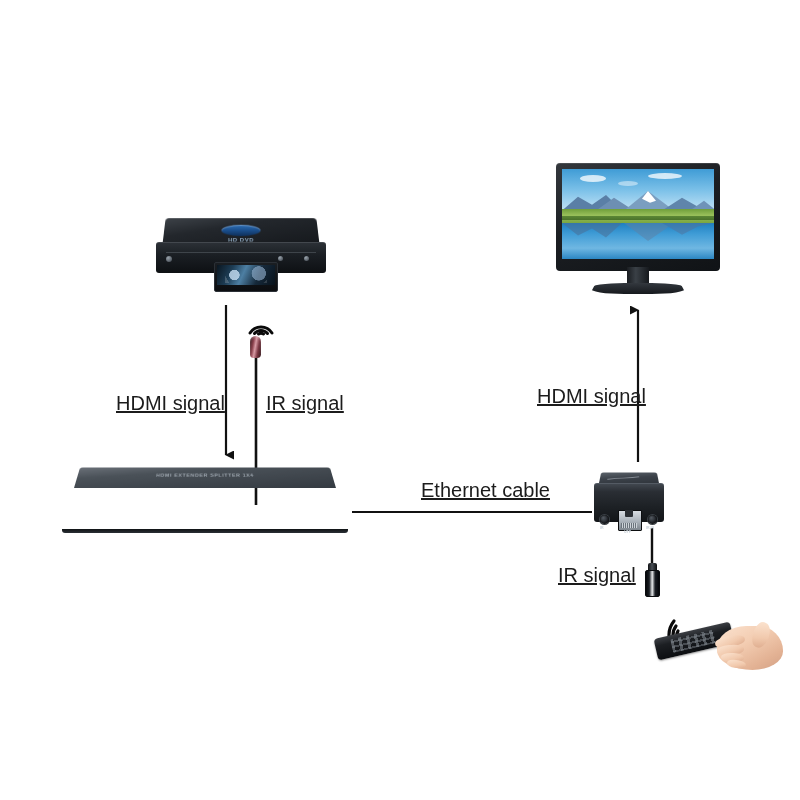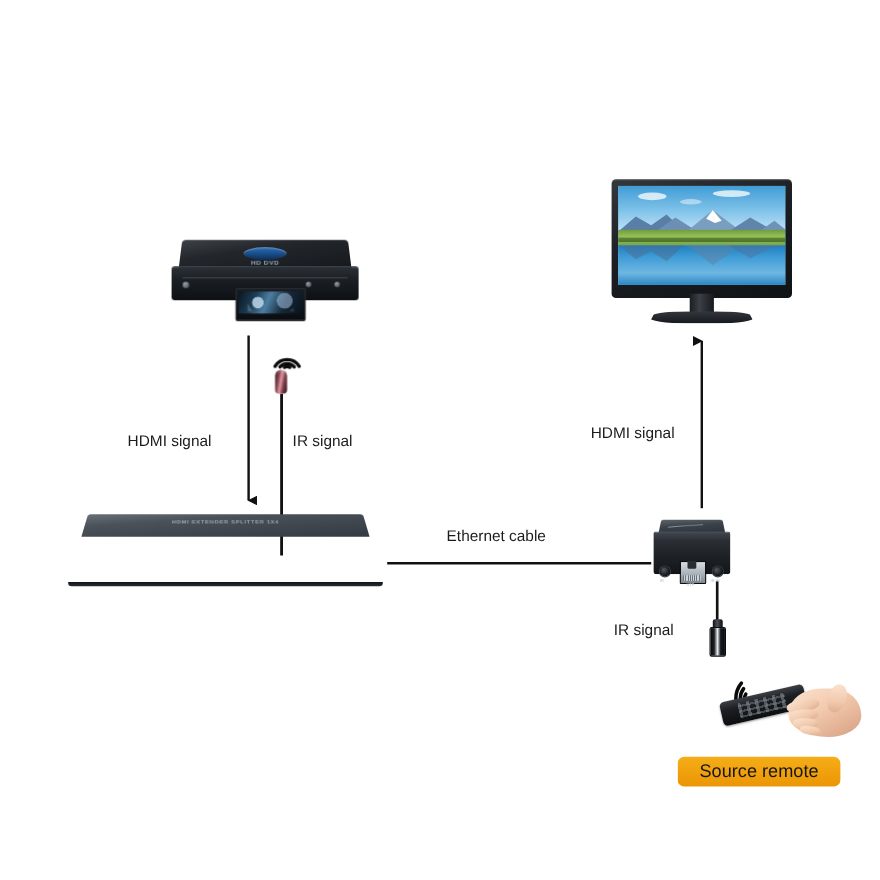--- a/index.html
+++ b/index.html
@@ -40,24 +40,25 @@
     color: #ffffff;
     font-size: 27px;
     font-weight: bold;
     letter-spacing: 0.3px;
     font-family: "Liberation Sans", sans-serif;
   }
 
   
   .diagram-label {
     position: absolute;
-    font-size: 14px;
+    font-size: 20px;
     color: #1c1c1c;
     white-space: nowrap;
     font-family: "Liberation Sans", sans-serif;
+    text-decoration: underline;
   }
 
   
   .source-badge {
     position: absolute;
     left: 616px;
     top: 688px;
     width: 148px;
     height: 27px;
     background: linear-gradient(#f5ad18, #eb9604);
@@ -642,21 +643,18 @@
       <div class="finger" style="left:52px;top:4px;width:16px;height:26px;border-radius:40% 50% 45% 50%;transform:rotate(22deg)"></div>
     </div>
   </div>
 
   <div class="diagram-label" style="left:116px;top:392px">HDMI signal</div>
 
   <div class="diagram-label" style="left:266px;top:392px">IR signal</div>
 
   <div class="diagram-label" style="left:537px;top:385px">HDMI signal</div>
 
-  <div class="diagram-label" style="left:406px;top:479px">Ethernet cable</div>
+  <div class="diagram-label" style="left:421px;top:479px">Ethernet cable</div>
 
   <div class="diagram-label" style="left:558px;top:564px">IR signal</div>
 
-  <div class="source-badge">
-    <span>Source remote</span>
-  </div>
 
 </div>
 
 </body></html>

